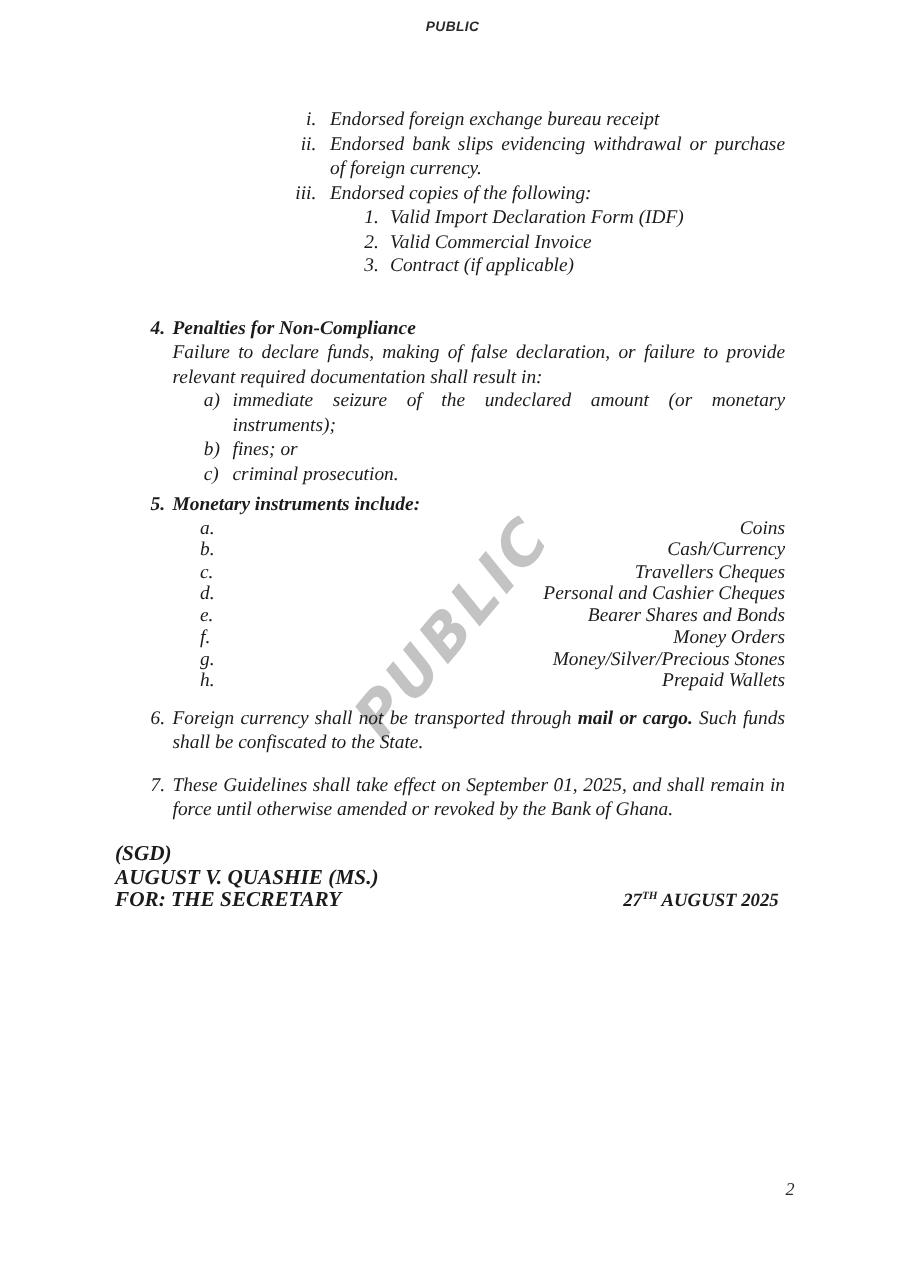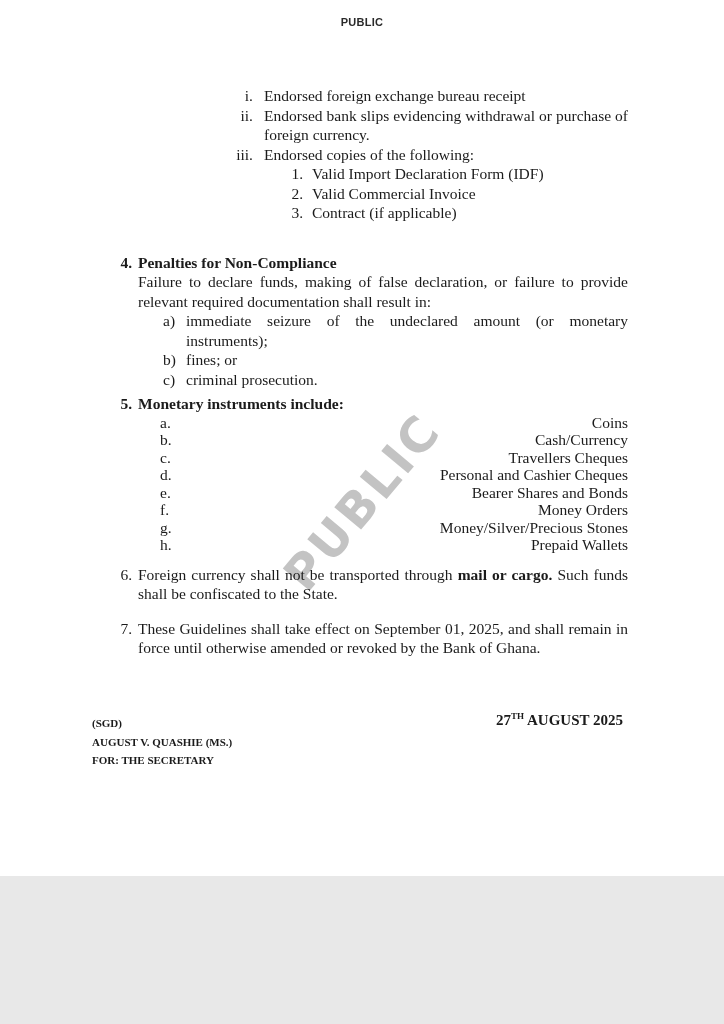--- a/index.html
+++ b/index.html
@@ -1,25 +1,26 @@
 <!DOCTYPE html>
 <html><head>
 <meta charset="utf-8">
 <style>
   * { margin:0; padding:0; box-sizing:border-box; }
   html,body { background:#e8e8e8; }
   .page {
     position:relative;
-    width:724px; height:876px;
+    width:724px; height:1024px;
     margin:0 auto;
     background:#ffffff;
     overflow:hidden;
     font-family:"Liberation Serif","DejaVu Serif",serif;
     font-size:15.5px;
     color:#1b1b1b;
+    font-style:italic;
   }
   .public-header {
     position:absolute; top:16px; left:0; right:0;
     text-align:center;
     font-family:"Liberation Sans","DejaVu Sans",sans-serif;
     font-size:11px; font-weight:600; letter-spacing:.3px;
     color:#2a2a2a;
     z-index:2;
   }
   .watermark {
@@ -63,22 +64,22 @@
   .letter-item .body   { text-align:right; }
 
   .sec4 { margin-top:30px; }
   .sec5 { margin-top:5px; }
   .sec6 { margin-top:11px; }
   .sec7 { margin-top:15px; }
 
   .bold-inline { font-weight:bold; }
 
   .signature-block {
-    position:absolute; left:92px; top:714px;
-    font-weight:bold; line-height:18.5px; font-size:11px;
+    position:absolute; left:92px; top:674px;
+    font-weight:bold; line-height:18.5px; font-size:17px;
     z-index:1;
   }
   .date-line {
     position:absolute; left:92px; top:711px; width:531px;
     text-align:right; font-weight:bold; font-size:15px;
     z-index:1;
   }
   .date-line sup { font-size:9px; vertical-align:super; letter-spacing:0; }
   .page-number {
     position:absolute; left:620px; top:944px; width:24px;

